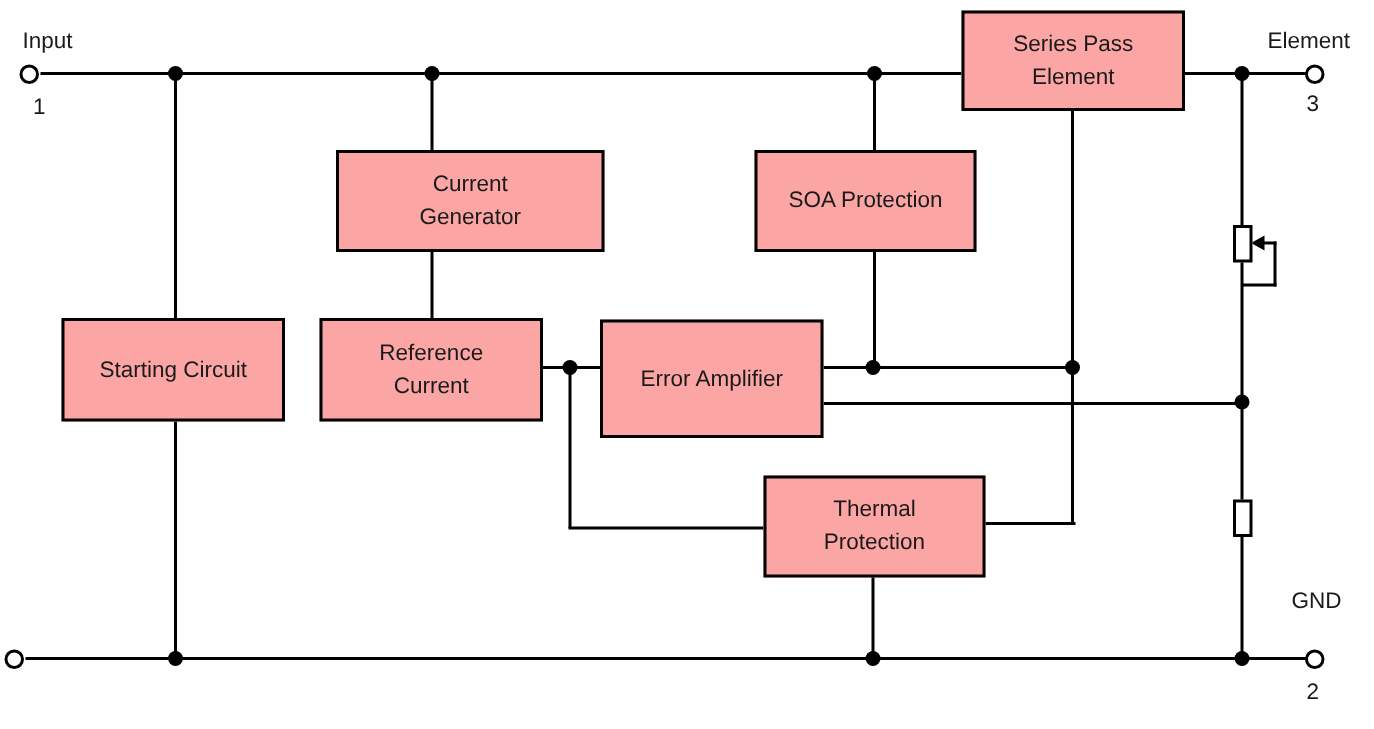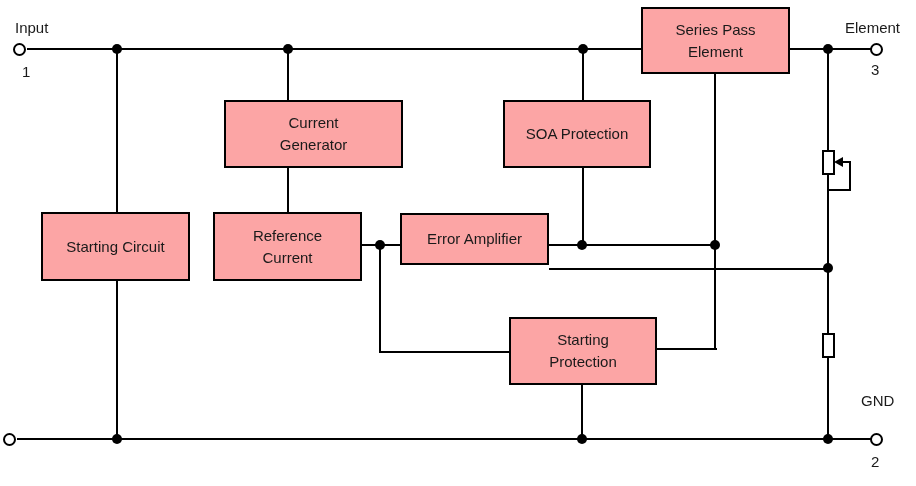--- a/index.html
+++ b/index.html
@@ -88,25 +88,25 @@
   <div class="block" style="left:41px;top:212px;width:149px;height:69px">
     <span class="block-label">Starting Circuit</span>
   </div>
   <div class="block" style="left:503px;top:100px;width:148px;height:68px">
     <span class="block-label">SOA Protection</span>
   </div>
   <div class="block" style="left:213px;top:212px;width:149px;height:69px">
     <span class="block-label">Reference
 Current</span>
   </div>
-  <div class="block" style="left:400px;top:213px;width:149px;height:52px">
+  <div class="block" style="left:400px;top:213px;width:149px;height:79px">
     <span class="block-label">Error Amplifier</span>
   </div>
   <div class="block" style="left:509px;top:317px;width:148px;height:68px">
-    <span class="block-label">Starting
+    <span class="block-label">Thermal
 Protection</span>
   </div>
 
   <div class="dot" style="left:112px;top:44px"></div>
   <div class="dot" style="left:283px;top:44px"></div>
   <div class="dot" style="left:578px;top:44px"></div>
   <div class="dot" style="left:823px;top:44px"></div>
   <div class="dot" style="left:375px;top:240px"></div>
   <div class="dot" style="left:577px;top:240px"></div>
   <div class="dot" style="left:710px;top:240px"></div>

